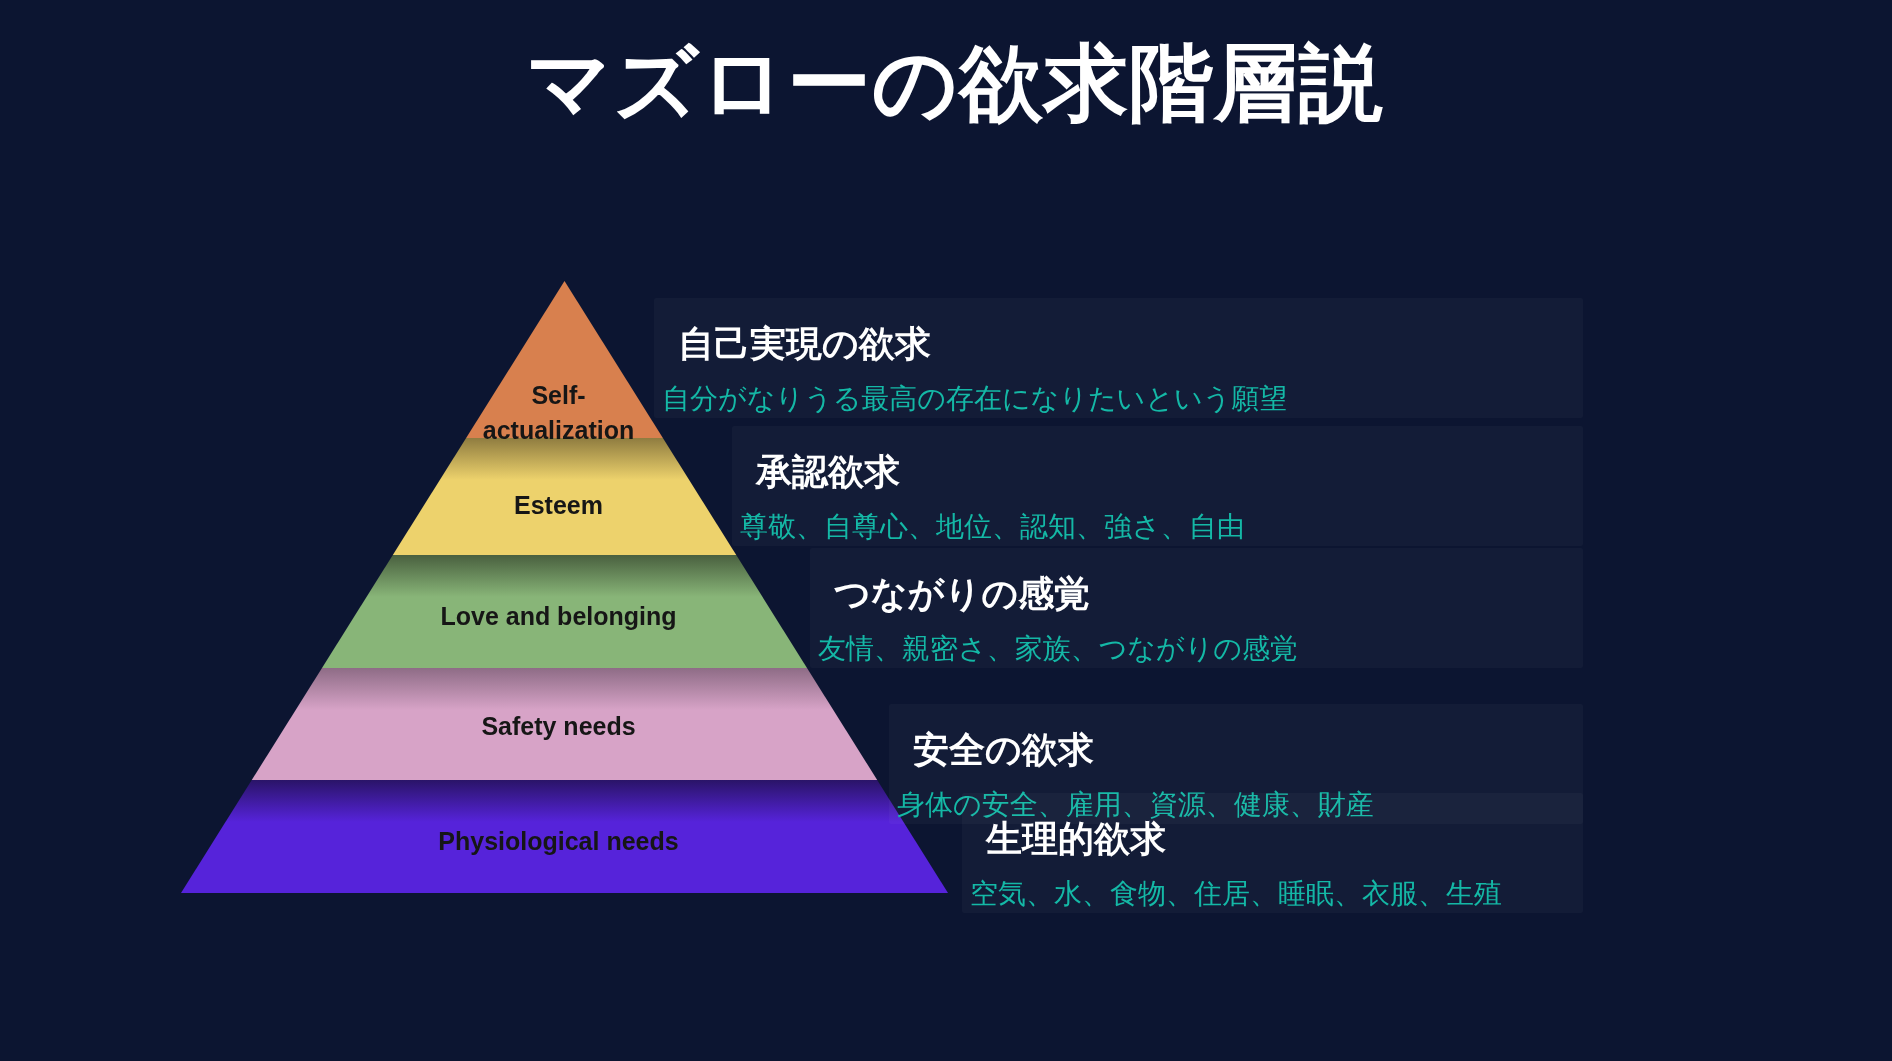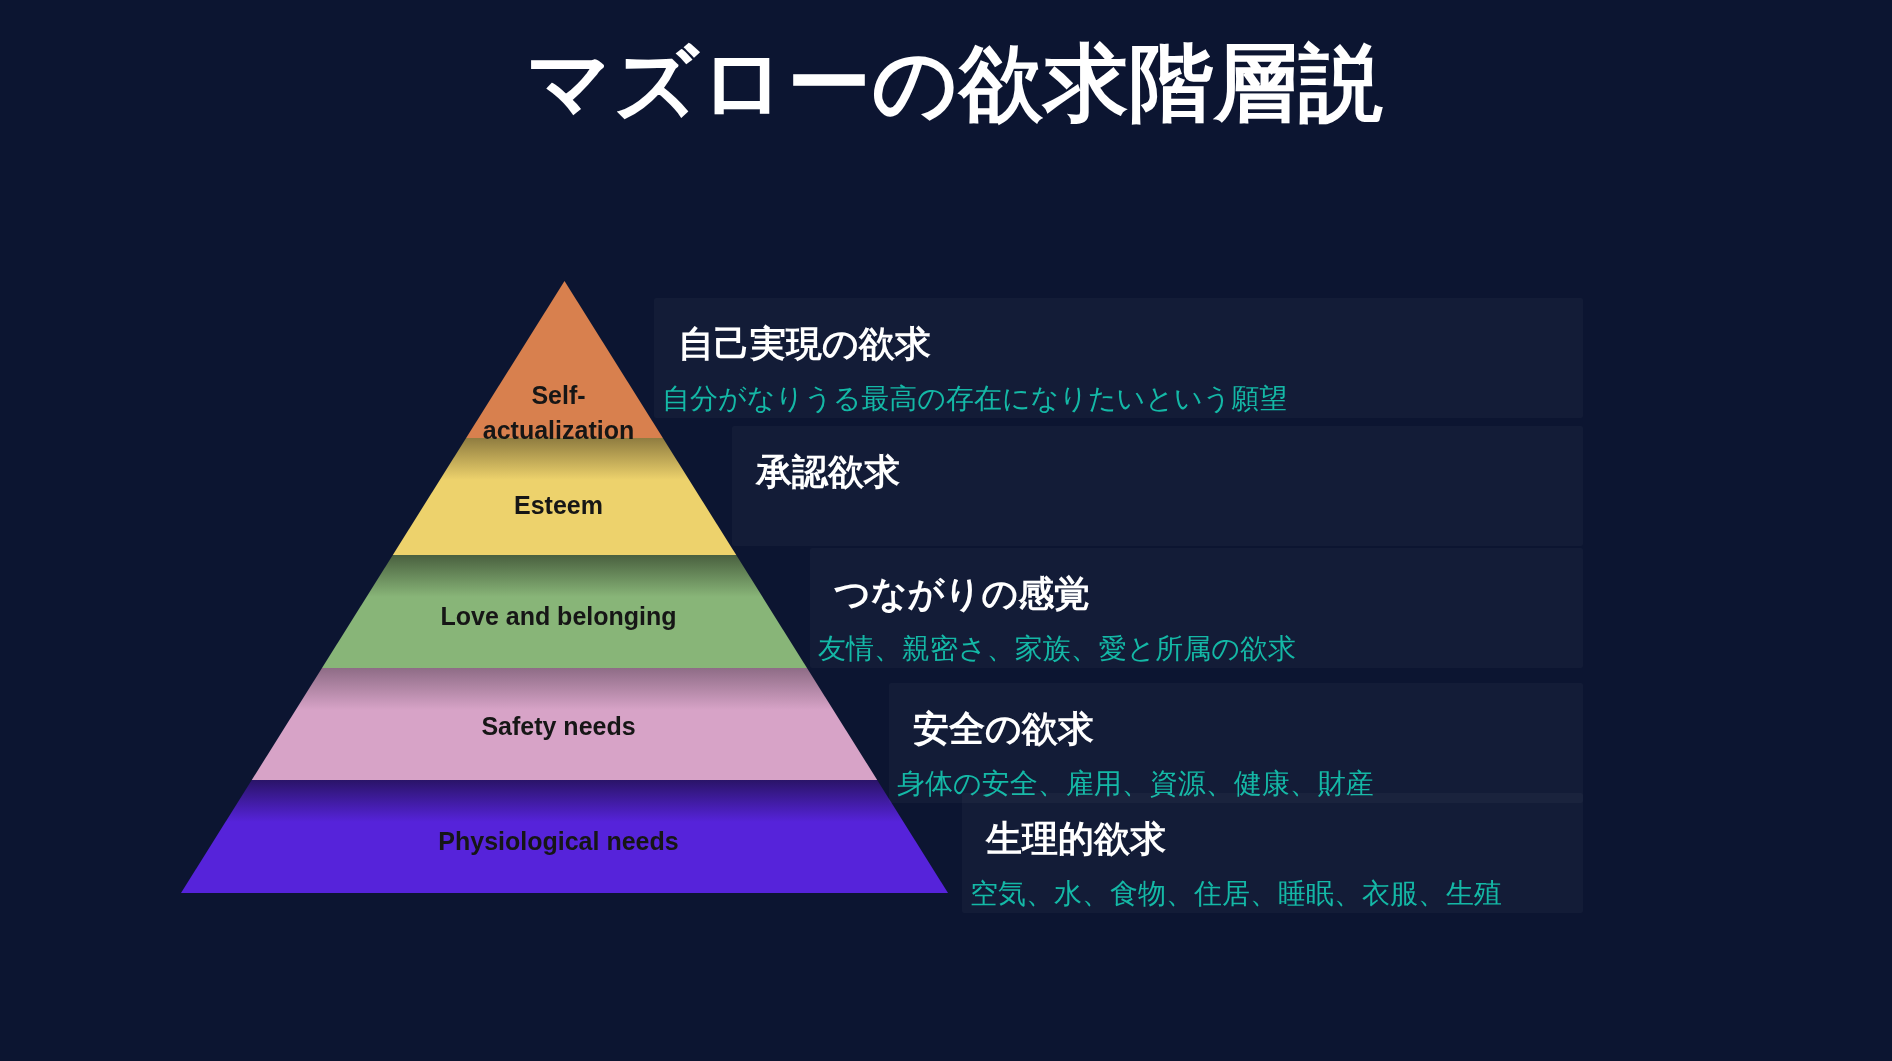--- a/index.html
+++ b/index.html
@@ -94,28 +94,29 @@
     </div>
   </div>
 
   <div class="need-block" style="left:654px;top:298px;width:929px">
     <p class="need-title">自己実現の欲求</p>
     <p class="need-desc">自分がなりうる最高の存在になりたいという願望</p>
   </div>
 
   <div class="need-block" style="left:732px;top:426px;width:851px">
     <p class="need-title">承認欲求</p>
+    <p class="need-desc">尊敬、自尊心、地位、認知、強さ、自由</p>
   </div>
 
   <div class="need-block" style="left:810px;top:548px;width:773px">
     <p class="need-title">つながりの感覚</p>
-    <p class="need-desc">友情、親密さ、家族、愛と所属の欲求</p>
+    <p class="need-desc">友情、親密さ、家族、つながりの感覚</p>
   </div>
 
-  <div class="need-block" style="left:889px;top:683px;width:694px">
+  <div class="need-block" style="left:889px;top:704px;width:694px">
     <p class="need-title">安全の欲求</p>
     <p class="need-desc">身体の安全、雇用、資源、健康、財産</p>
   </div>
 
   <div class="need-block" style="left:962px;top:793px;width:621px">
     <p class="need-title">生理的欲求</p>
     <p class="need-desc">空気、水、食物、住居、睡眠、衣服、生殖</p>
   </div>
 
 </div>

